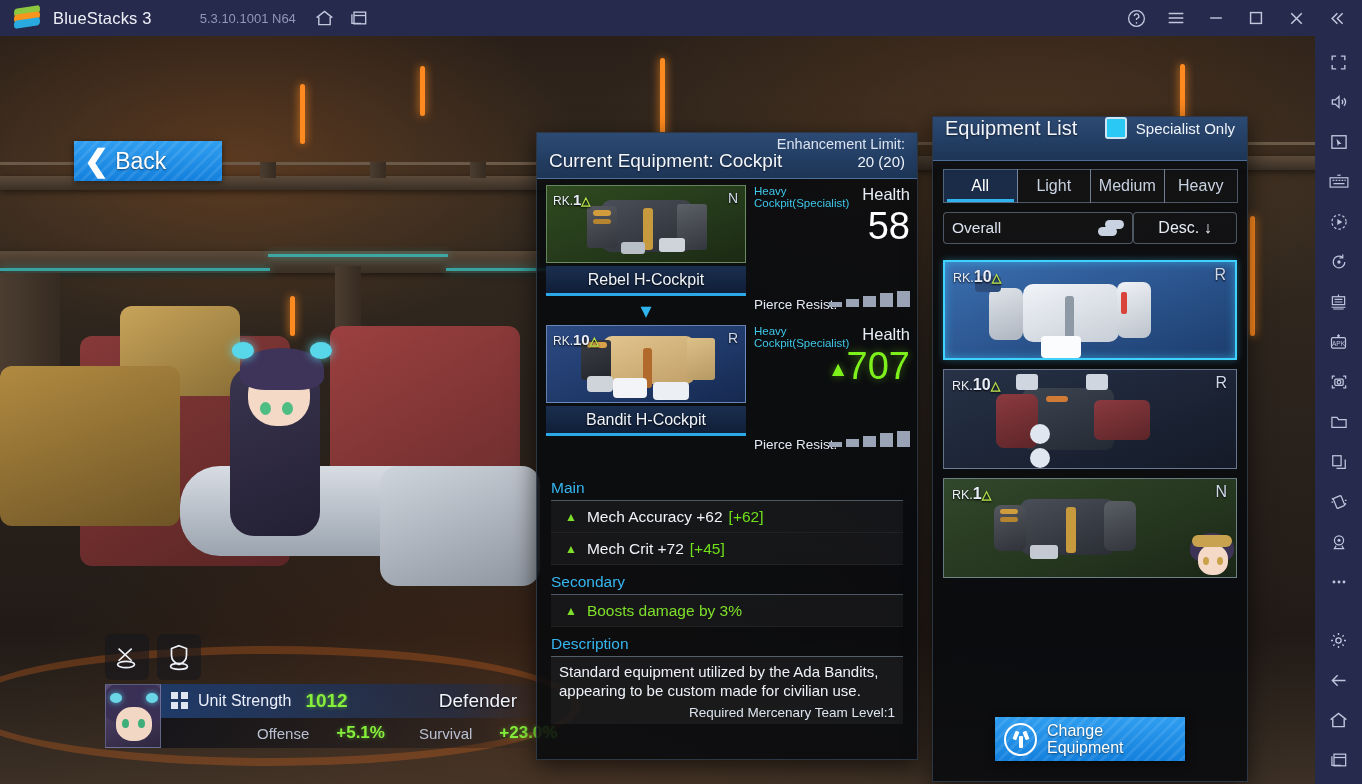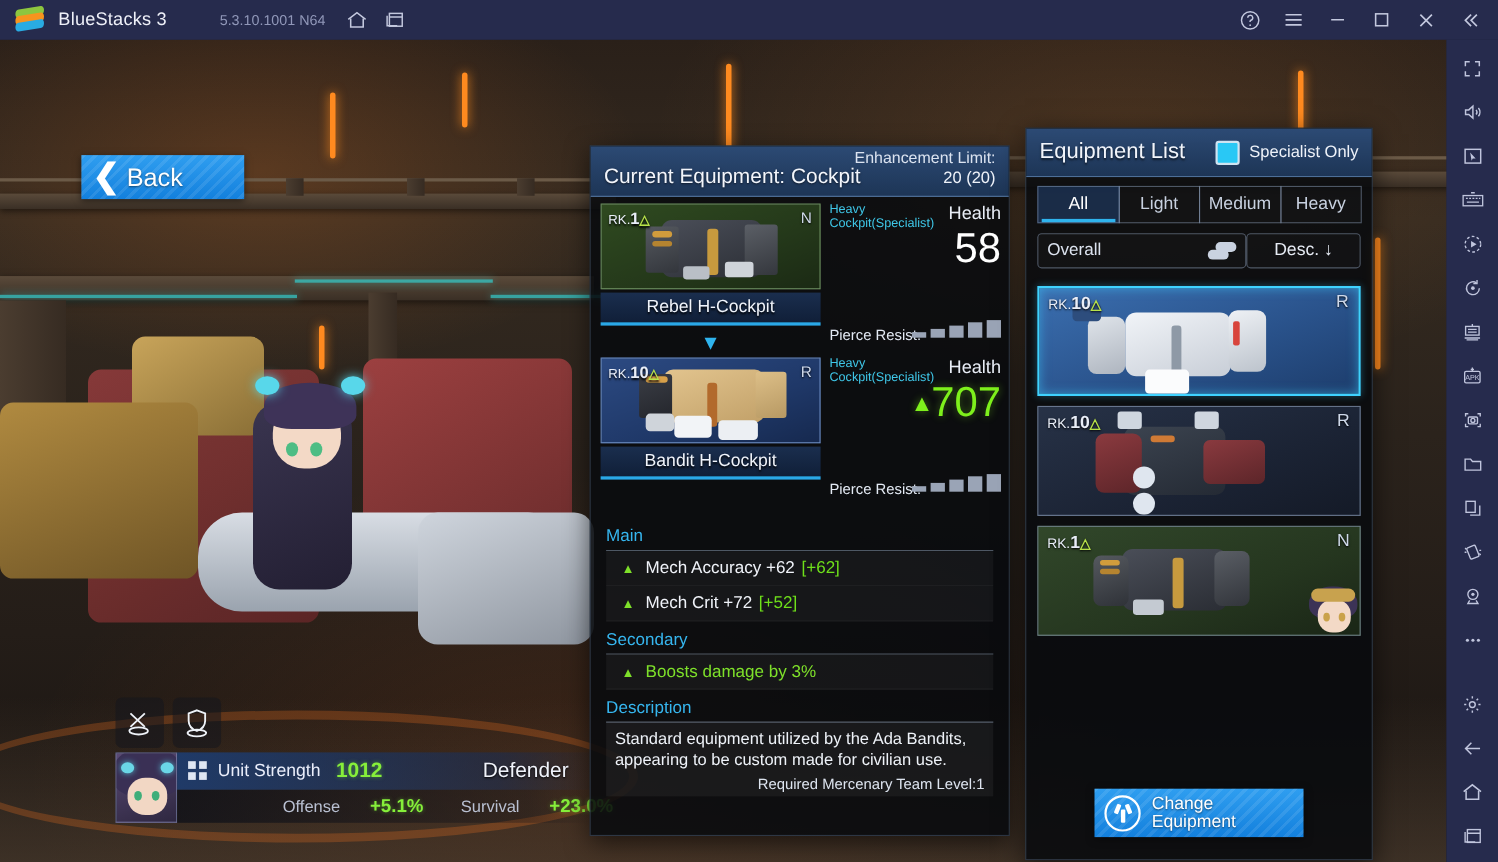--- a/index.html
+++ b/index.html
@@ -162,21 +162,21 @@
   .req-txt { color:#dde4ef; font-size:13.5px; text-align:right; margin-top:4px; }
 
   
   .panel-list {
     position:absolute; left:932px; top:80px; width:316px; height:666px;
     background:rgba(8,10,14,.88); border:1px solid rgba(120,150,190,.30);
     box-shadow:0 6px 22px rgba(0,0,0,.6);
   }
   .list-hd { height:44px; background:linear-gradient(180deg,#2c4a74,#1d3556);
     border-bottom:1px solid rgba(140,180,220,.35);
-    display:flex; align-items:center; padding:0 12px; }
+    display:flex; align-items:flex-start; padding:0 12px; }
   .list-hd-title { color:#f2f5fb; font-size:20px; text-shadow:0 1px 2px rgba(0,0,0,.6); }
   .spec-wrap { margin-left:auto; display:flex; align-items:center; cursor:pointer; }
   .spec-box { width:22px; height:22px; background:#29c8f5; border:2px solid #cfe4f2; border-radius:3px; }
   .spec-lbl { color:#eef2f9; font-size:15px; margin-left:9px; }
 
   .tabs { display:flex; height:34px; margin:8px 10px 0 10px; }
   .tab { flex:1; display:flex; align-items:center; justify-content:center;
     border:1px solid rgba(150,170,200,.45); margin-right:-1px; cursor:pointer;
     background:rgba(255,255,255,.02); position:relative; }
   .tab span { color:#c8d1e0; font-size:16px; }
@@ -471,21 +471,21 @@
         <div class="sec-title">Main</div>
         <div class="sec-list">
           <div class="sec-row">
             <span class="tri">▲</span>
             <span class="txt">Mech Accuracy +62</span>
             <span class="bonus">[+62]</span>
           </div>
           <div class="sec-row">
             <span class="tri">▲</span>
             <span class="txt">Mech Crit +72</span>
-            <span class="bonus">[+52]</span>
+            <span class="bonus">[+45]</span>
           </div>
         </div>
       </div>
 
       <div class="sec">
         <div class="sec-title">Secondary</div>
         <div class="sec-list">
           <div class="sec-row">
             <span class="tri">▲</span>
             <span class="txt green">Boosts damage by 3%</span>

